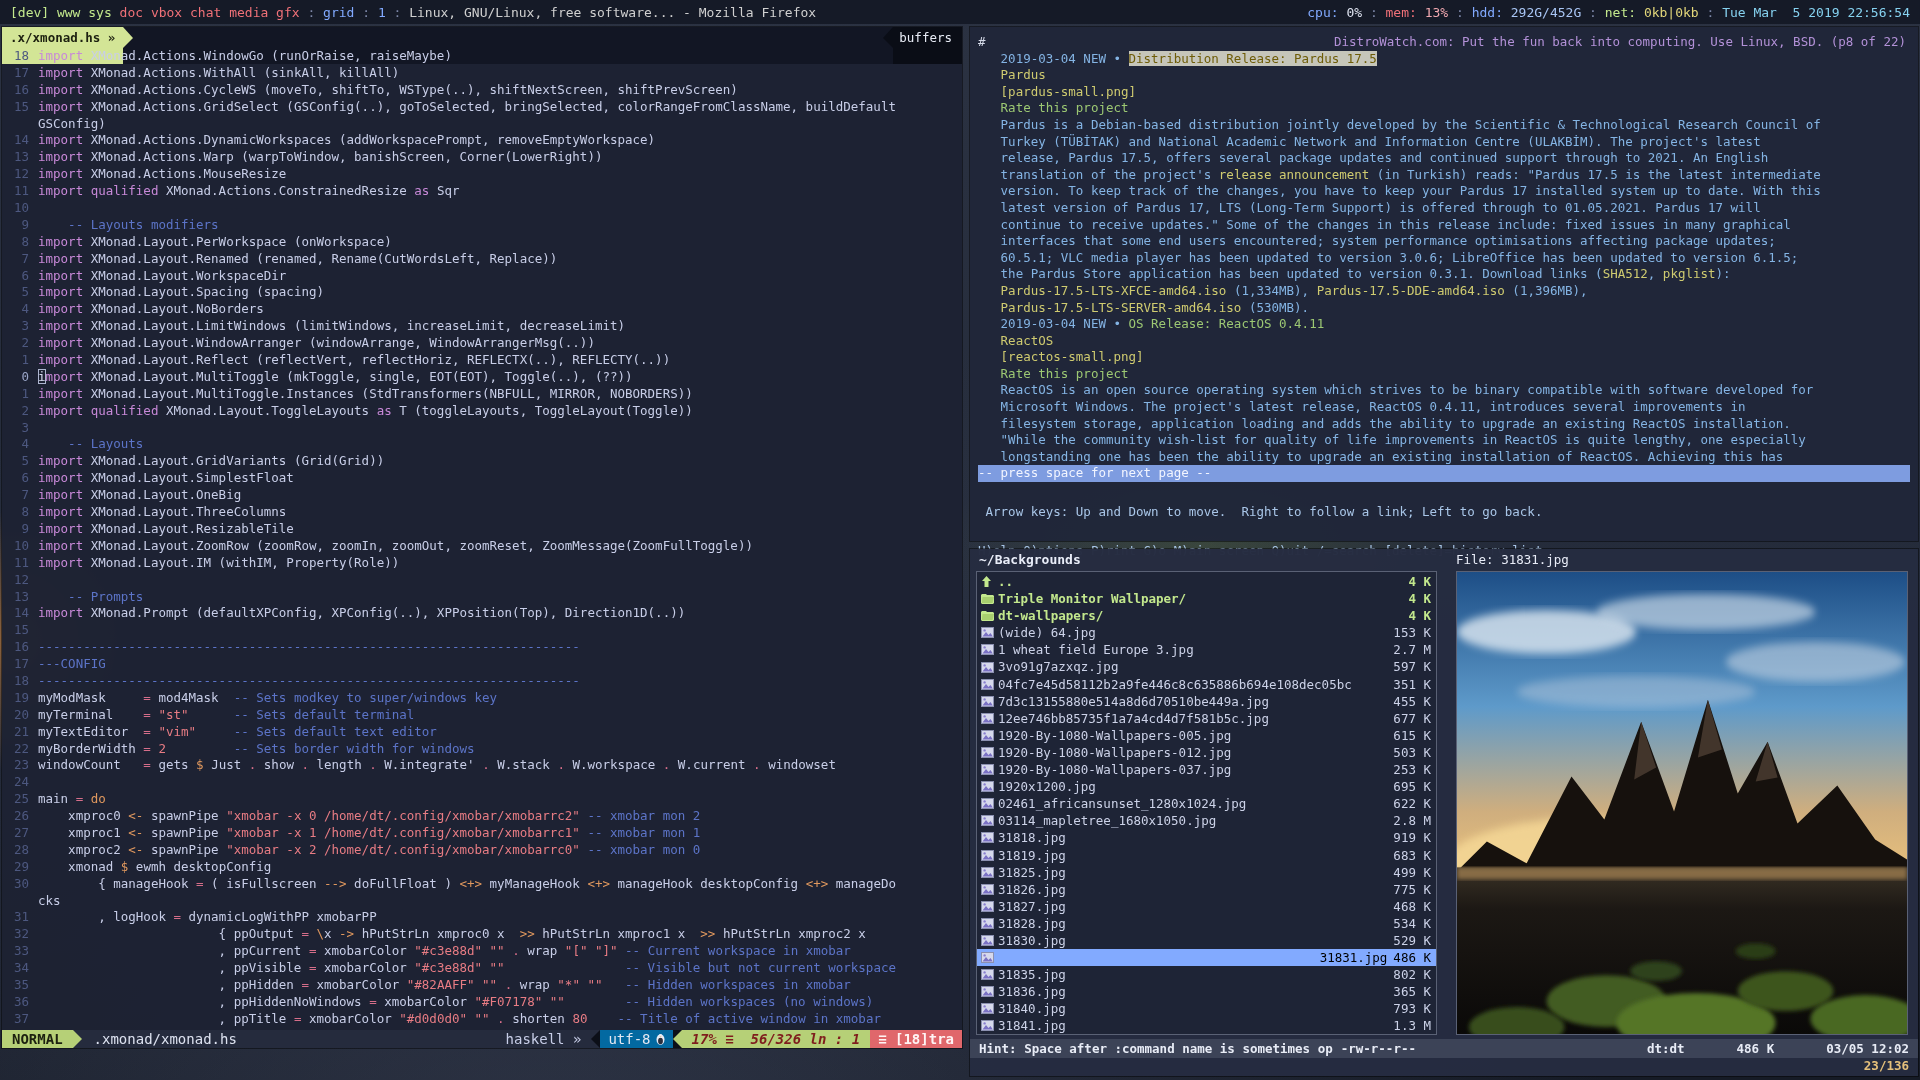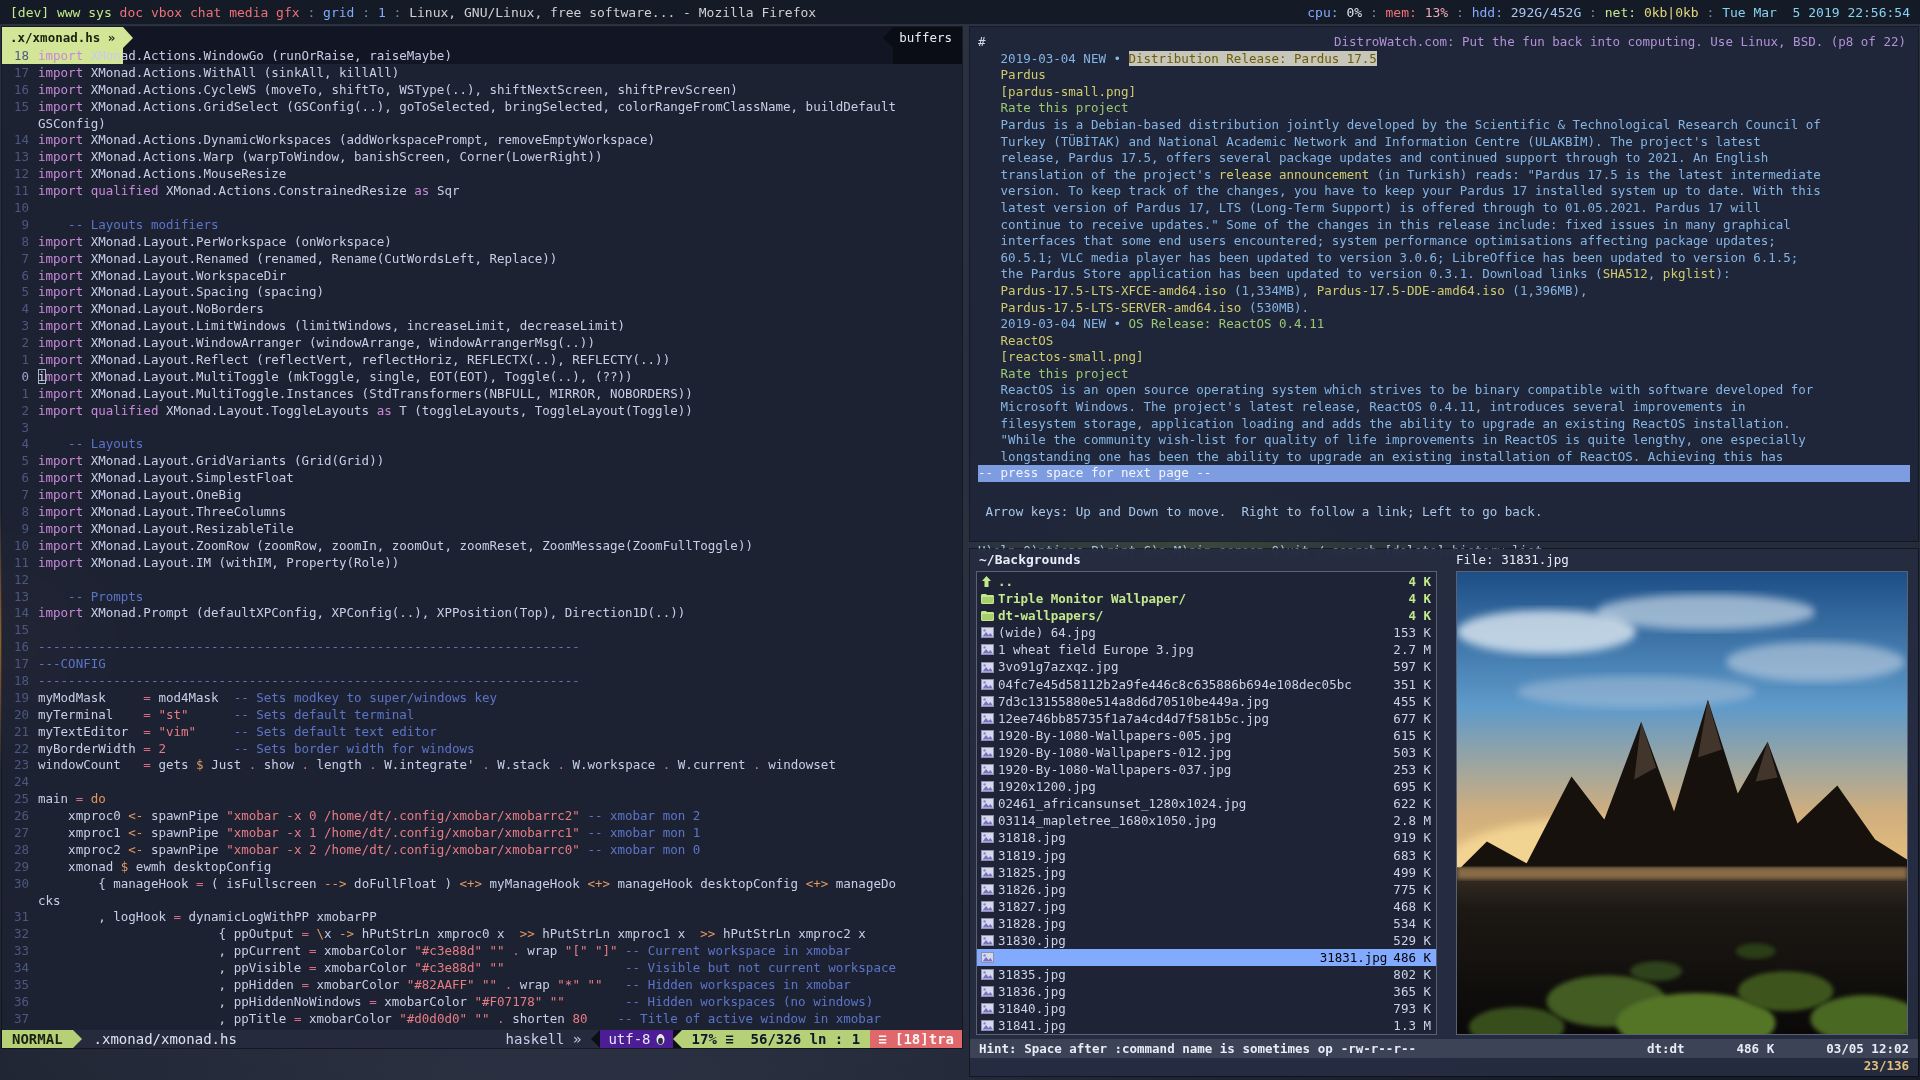--- a/index.html
+++ b/index.html
@@ -61,23 +61,23 @@
 
   #vim-status { position:absolute; left:0; right:0; bottom:0; height:18px;
     background:#252b3d; display:flex; font-size:14px; line-height:18px; font-weight:bold; }
   .vs-tri { width:0; height:0; border-top:9px solid transparent; border-bottom:9px solid transparent; }
   #vs-mode { background:#b6d077; color:#1c2010; padding:0 10px; }
   #vs-mode-tri { border-left:9px solid #b6d077; }
   #vs-file { color:#dde2f0; padding:0 12px; font-weight:normal; }
   #vs-right { margin-left:auto; display:flex; }
   #vs-ft { color:#c8cee8; padding:0 10px; font-weight:normal; white-space:pre; }
   #vs-enc-tri { border-right:9px solid #0c0f18; }
-  #vs-enc { background:#4c1d95; color:#e4e8f2; padding:0 8px; font-weight:normal; display:flex; align-items:center; gap:5px; }
+  #vs-enc { background:#0369a1; color:#e4e8f2; padding:0 8px; font-weight:normal; display:flex; align-items:center; gap:5px; }
   #vs-pos-tri { border-right:9px solid #b6d077; background:#0c0f18; }
-  #vs-pos { background:#b6d077; color:#0f172a; padding:0 10px; white-space:pre; }
+  #vs-pos { background:#b6d077; color:#7f1d1d; padding:0 10px; white-space:pre;font-style:italic; }
   #vs-warn { background:#e0676b; color:#fff4f4; padding:0 8px; white-space:pre; }
 
   
   #lynx-win { left:970px; top:27px; width:948px; height:514px;
     background:rgba(32,38,57,0.97); padding:7px 8px 0 8px; font-size:12.5px; }
   .lline { height:16.6px; line-height:16.6px; white-space:pre; overflow:hidden; }
   #lynx-header { display:flex; }
   #lynx-title { margin-left:auto; padding-right:4px; }
   .lx-b { color:#84b4e4; }
   .lx-l { color:#cfcb70; }

